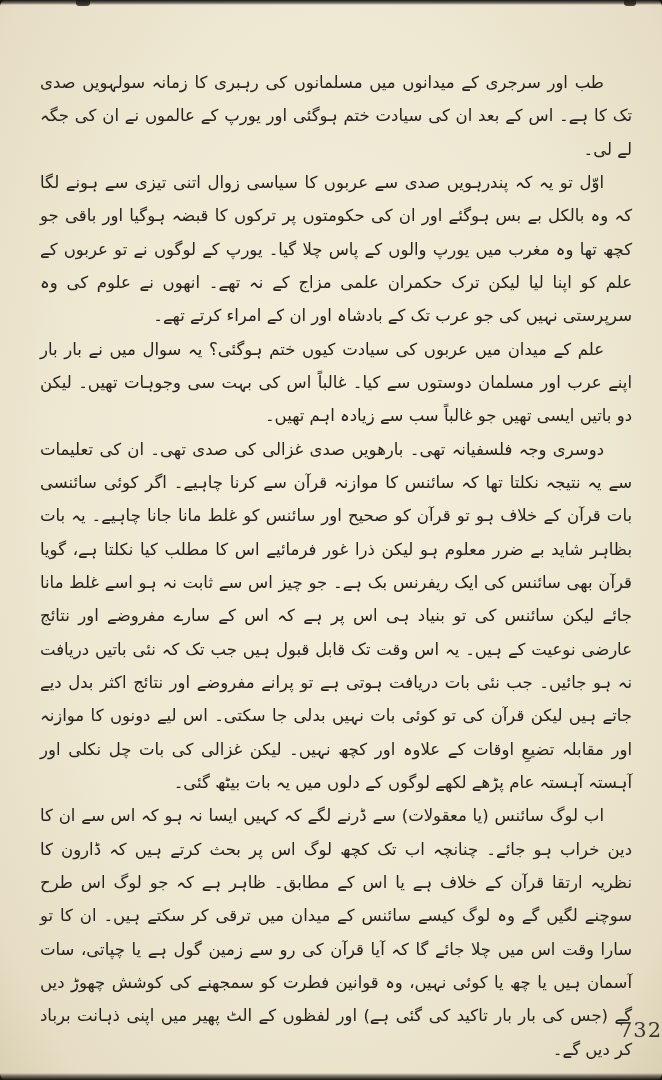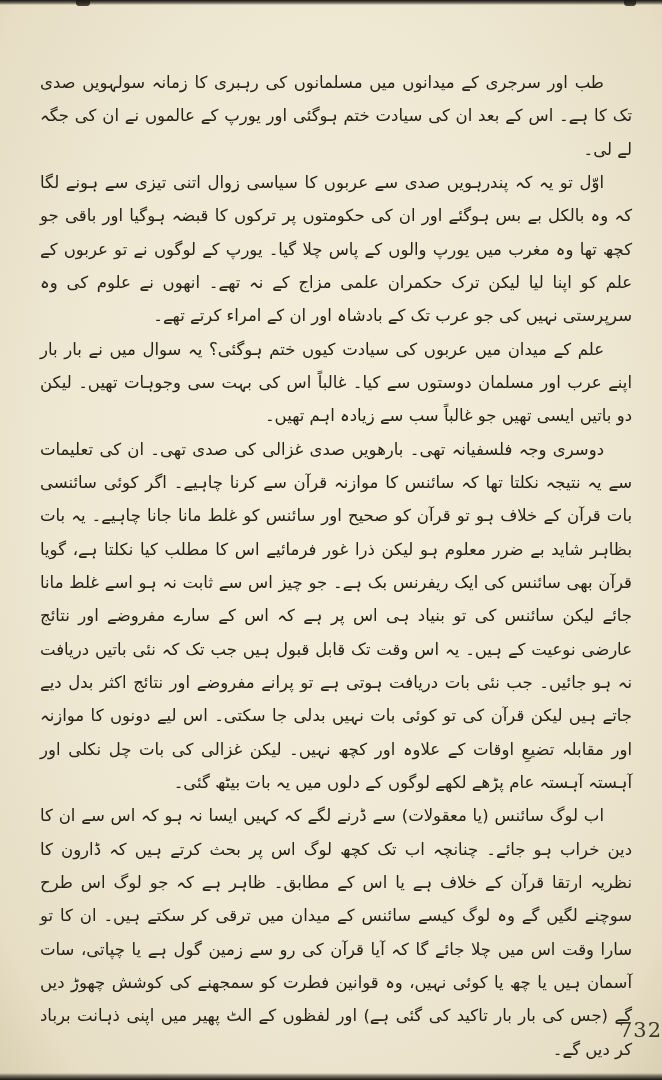--- a/index.html
+++ b/index.html
@@ -12,20 +12,21 @@
     position: relative;
     overflow: hidden;
     background: #141210;
     font-family: "DejaVu Sans", sans-serif;
   }
   .page {
     position: absolute;
     inset: 0;
     background:
       radial-gradient(ellipse at 50% 45%, #f4eedb 0%, #efe8d3 55%, #e6ddc4 88%, #d9cfb2 100%);
+    border-radius: 6px;
   }
   .scan-edge-top {
     position: absolute;
     top: 0; left: 0; right: 0;
     height: 5px;
     background: linear-gradient(to bottom, #171411 0%, rgba(23,20,17,0.55) 60%, rgba(23,20,17,0) 100%);
   }
   .scan-edge-bottom {
     position: absolute;
     bottom: 0; left: 0; right: 0;

